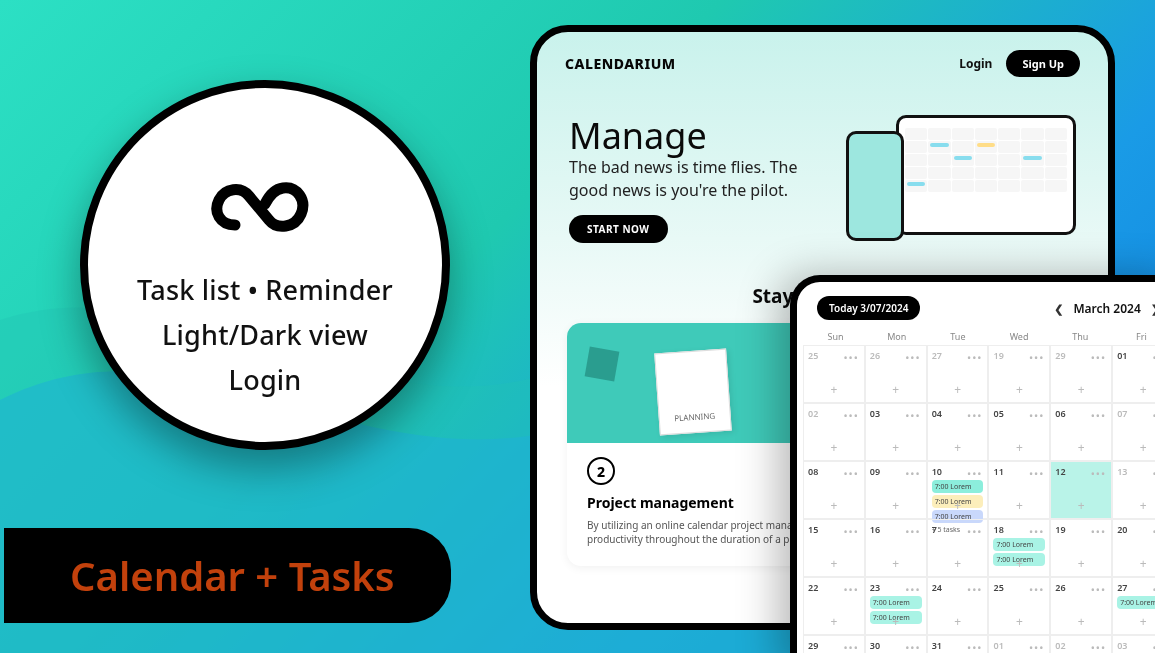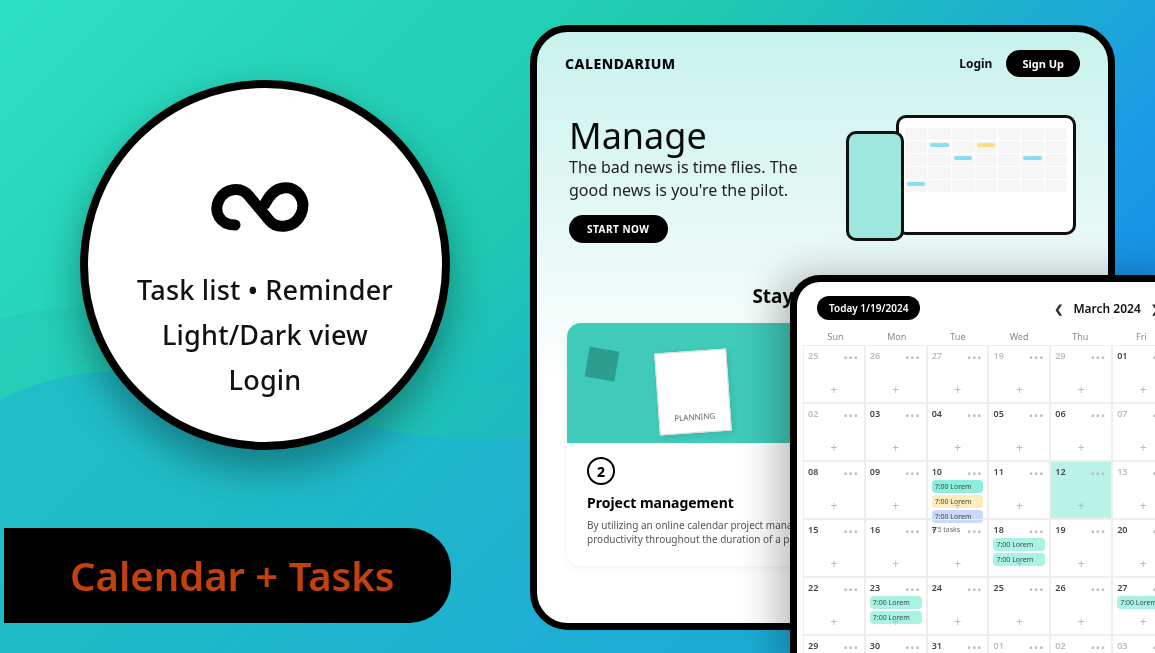--- a/index.html
+++ b/index.html
@@ -163,21 +163,21 @@
     <div class="cbody">
       <div class="numcircle">2</div>
       <div class="ctitle">Project management</div>
       <div class="cdesc">By utilizing an online calendar project management system, teams can stay organized and increase productivity throughout the duration of a project.</div>
     </div>
   </div>
 </div>
 
 <div class="cal">
   <div class="calhead">
-    <div class="today">Today 1/19/2024</div>
+    <div class="today">Today 3/07/2024</div>
     <div class="mpick">
       <span class="arr">❮</span>
       <span>March 2024</span>
       <span class="arr">❯</span>
     </div>
   </div>
   <div class="wk">
     <div>Sun</div>
     <div>Mon</div>
     <div>Tue</div>

